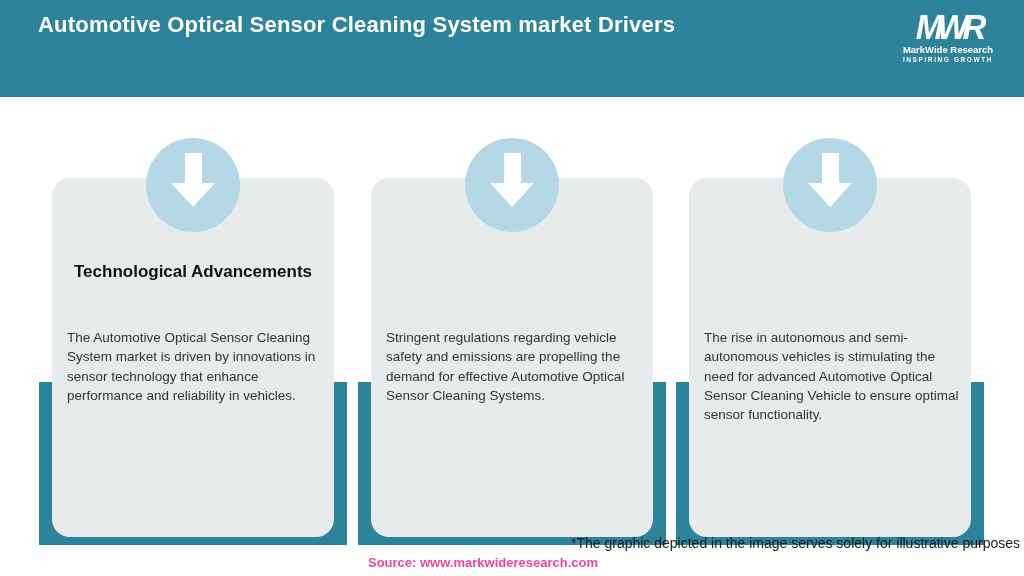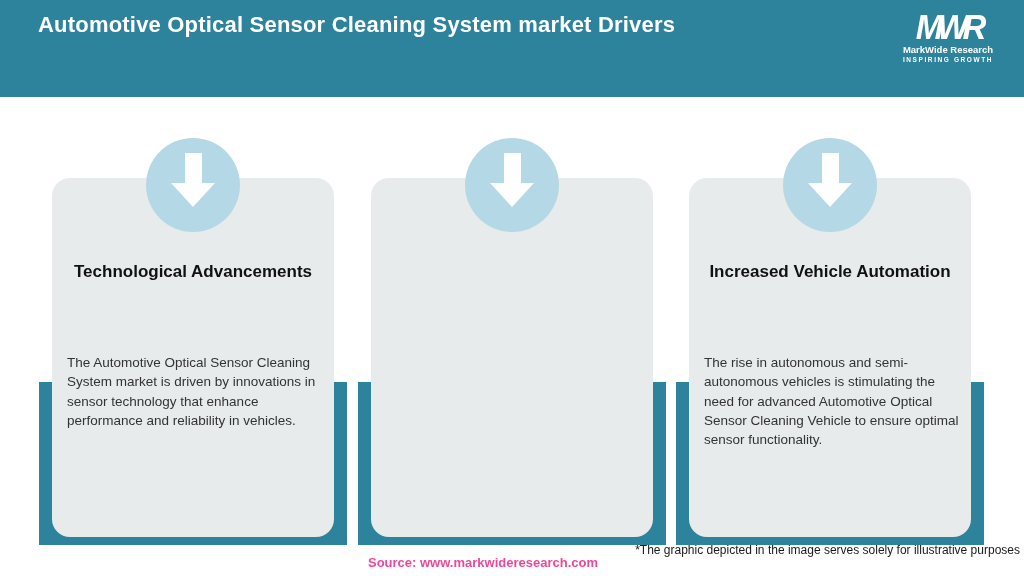--- a/index.html
+++ b/index.html
@@ -41,21 +41,21 @@
   .card {
     position: absolute; left: 13px; top: 178px; width: 282px; height: 359px;
     background: #E8EBEC; border-radius: 18px;
   }
   .card-title {
     position: absolute; top: 72px; left: 0; width: 100%;
     text-align: center; font-size: 17px; font-weight: bold; color: #111111; margin-top: 12px;
   }
   .card-desc {
     position: absolute; top: 150px; left: 15px; right: 12px;
-    font-size: 13.5px; line-height: 1.43; color: #333333; text-align: left; margin-top: 25px;
+    font-size: 13.5px; line-height: 1.43; color: #333333; text-align: left;
   }
 
   .circle {
     position: absolute; left: 50%; top: 138px; width: 94px; height: 94px;
     margin-left: -47px; background: #B4D8E5; border-radius: 50%;
   }
   .arrow-stem {
     position: absolute; left: 50%; top: 15px; width: 17px; height: 31px;
     margin-left: -8.5px; background: #ffffff;
   }
@@ -65,21 +65,21 @@
     border-top: 24px solid #ffffff;
   }
 
   
   .footer-source {
     position: absolute; left: 368px; top: 555px;
     font-size: 13px; font-weight: bold; color: #ec4899;
   }
   .footer-disclaimer {
     position: absolute; right: 4px; top: 535px;
-    font-size: 12px; color: #1a1a1a; margin-top: 8px;
+    font-size: 14px; color: #1a1a1a;
   }
 </style>
 </head>
 <body>
 
 <div class="canvas">
 
   <div class="header">
     <div class="header-title">Automotive Optical Sensor Cleaning System market Drivers</div>
     <div class="logo">
@@ -97,31 +97,31 @@
     </div>
     <div class="circle">
       <div class="arrow-stem"></div>
       <div class="arrow-head"></div>
     </div>
   </div>
 
   <div class="column col-2">
     <div class="backdrop"></div>
     <div class="card">
+      <div class="card-desc">Stringent regulations regarding vehicle safety and emissions are propelling the demand for effective Automotive Optical Sensor Cleaning Systems.</div>
     </div>
     <div class="circle">
       <div class="arrow-stem"></div>
       <div class="arrow-head"></div>
     </div>
   </div>
 
   <div class="column col-3">
     <div class="backdrop"></div>
     <div class="card">
-      <div class="card-title">Increased Vehicle Automation</div>
       <div class="card-desc">The rise in autonomous and semi-autonomous vehicles is stimulating the need for advanced Automotive Optical Sensor Cleaning Vehicle to ensure optimal sensor functionality.</div>
     </div>
     <div class="circle">
       <div class="arrow-stem"></div>
       <div class="arrow-head"></div>
     </div>
   </div>
 
   <div class="footer-source">Source: www.markwideresearch.com</div>
   <div class="footer-disclaimer">*The graphic depicted in the image serves solely for illustrative purposes</div>

